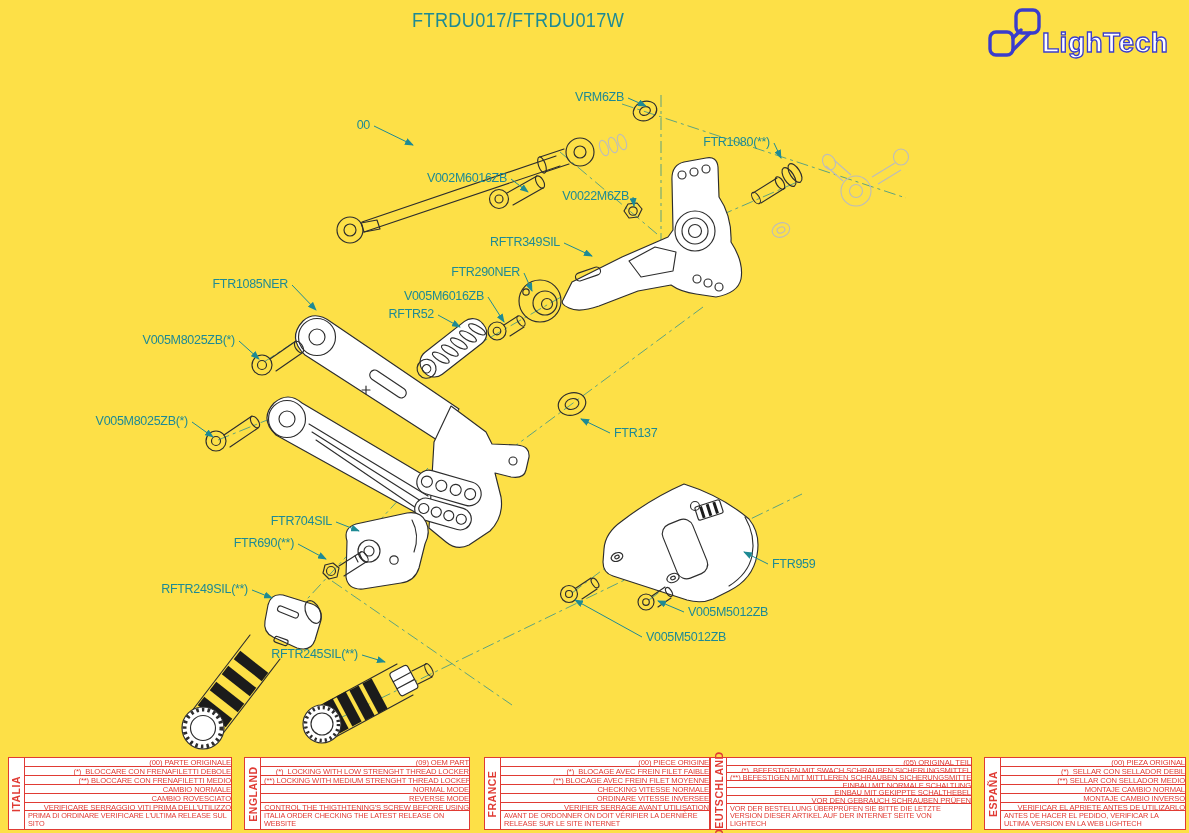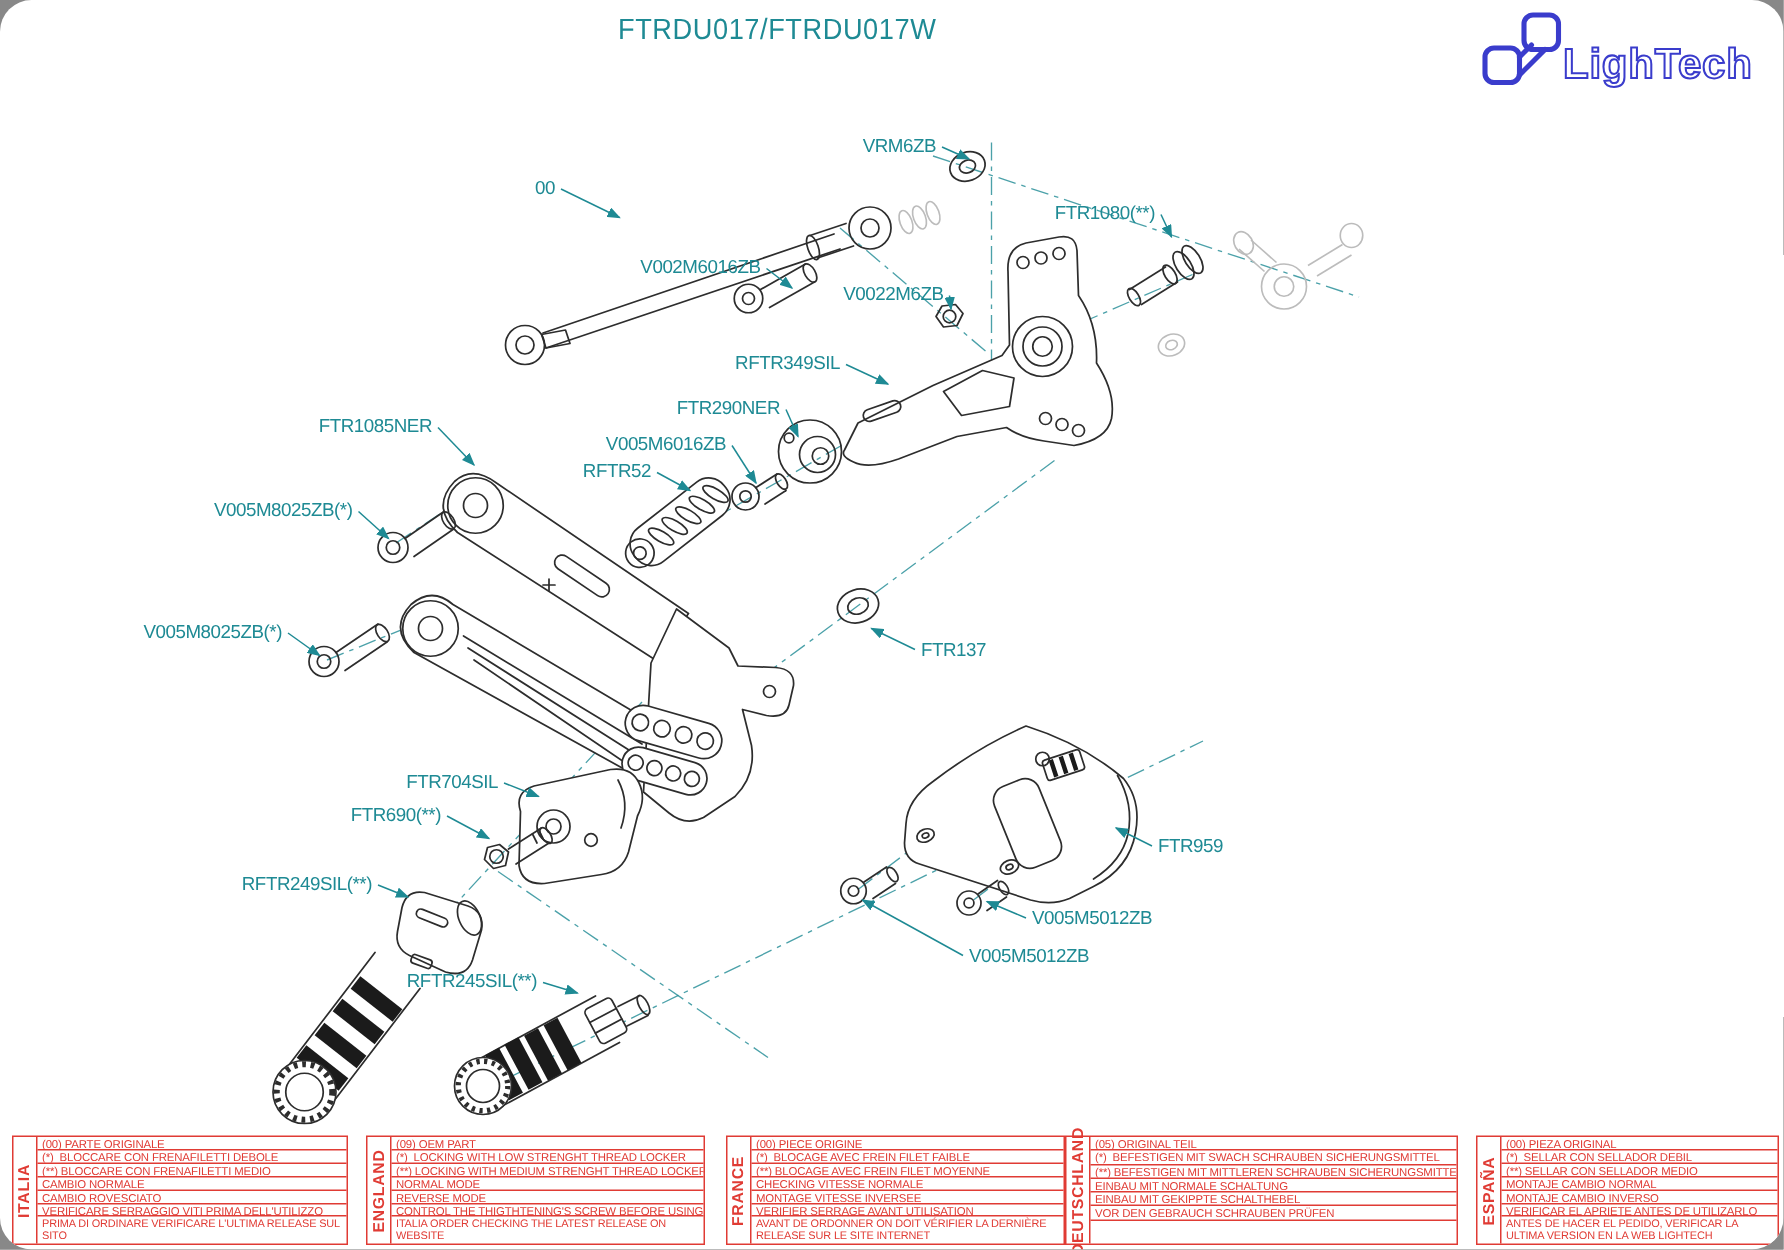--- a/index.html
+++ b/index.html
@@ -1,42 +1,42 @@
 <!DOCTYPE html>
 <html style="--teal: #1e8a94; --red: #e03b34; --blue: #3a3ccc; --dark: #2d2d2d; --ghost: #bcbcbc;"><head>
 <meta charset="utf-8">
 <style>
   :root{
     --teal:#1e8a94; --red:#e03b34; --blue:#3a3ccc; --dark:#2d2d2d; --ghost:#bcbcbc;
   }
   *{margin:0;padding:0;box-sizing:border-box;}
   html,body{background:#888;}
-  .page{position:relative;width:1189px;height:833px;background:#ffffff;overflow:hidden;
-        font-family:"Liberation Sans",sans-serif;margin:0 auto;border-radius:21px;}
+  .page{position:relative;width:1189px;height:833px;background:#fde047;overflow:hidden;
+        font-family:"Liberation Sans",sans-serif;margin:0 auto;}
   .title{position:absolute;left:412px;top:9px;font-size:19.5px;color:var(--teal);
          letter-spacing:.4px;transform:scaleX(.93);transform-origin:left top;white-space:nowrap;}
   .logo{position:absolute;right:6px;top:4px;width:198px;height:64px;}
   .diagram-svg{position:absolute;left:0;top:0;}
   .dark{stroke:var(--dark);fill:none;stroke-width:1.15;stroke-linejoin:round;stroke-linecap:round;}
   .darkf{stroke:var(--dark);fill:#ffffff;stroke-width:1.15;stroke-linejoin:round;}
   .band{stroke:#1b1b1b;stroke-width:10.5;stroke-linecap:butt;}
   .knurl{fill:none;stroke:var(--dark);}
   .ghostg{stroke:var(--ghost);fill:none;stroke-width:1.1;stroke-linejoin:round;}
   .cline{stroke:var(--teal);stroke-width:.9;fill:none;opacity:.8;stroke-dasharray:12 4 3 4;}
   #labels-layer line{stroke:var(--teal);stroke-width:1;}
   #labels-layer text{fill:var(--teal);font-size:12.5px;letter-spacing:-.3px;
                      font-family:"Liberation Sans",sans-serif;}
   .tables{position:absolute;left:0;top:757px;width:1189px;height:76px;}
   .ltable{position:absolute;top:0;height:73px;border:1.4px solid var(--red);display:flex;background:#fff;}
   .country{width:16px;border-right:1.4px solid var(--red);display:flex;align-items:center;justify-content:center;overflow:visible;}
   .country span{transform:rotate(-90deg);font-size:10.5px;font-weight:700;letter-spacing:.5px;
                 color:var(--red);white-space:nowrap;}
   .tbody{flex:1;display:flex;flex-direction:column;min-width:0;}
   .trow{height:9.3px;line-height:9.1px;border-bottom:1px solid var(--red);font-size:7.6px;
-        color:var(--red);padding-left:3px;white-space:nowrap;overflow:hidden;letter-spacing:-.1px;}
+        color:var(--red);padding-left:3px;white-space:nowrap;overflow:hidden;letter-spacing:-.1px;text-align:right;}
   .tnote{flex:1;font-size:7.3px;line-height:7.8px;color:var(--red);padding:1px 3px;letter-spacing:-.1px;}
 </style>
 </head>
 <body>
 
 <div class="page">
 
   <div class="title">FTRDU017/FTRDU017W</div>
 
   <svg class="logo" viewBox="0 0 198 64">
@@ -385,36 +385,37 @@
       </div>
       <div class="ltable" style="left: 484px; width: 226px;">
         <div class="country">
           <span>FRANCE</span>
         </div>
         <div class="tbody">
           <div class="trow">(00) PIECE ORIGINE</div>
           <div class="trow">(*)&nbsp;&nbsp;BLOCAGE AVEC FREIN FILET FAIBLE</div>
           <div class="trow">(**) BLOCAGE AVEC FREIN FILET MOYENNE</div>
           <div class="trow">CHECKING VITESSE NORMALE</div>
-          <div class="trow">MONTAGE VITESSE INVERSEE</div>
+          <div class="trow">ORDINARE VITESSE INVERSEE</div>
           <div class="trow">VERIFIER SERRAGE AVANT UTILISATION</div>
           <div class="tnote">AVANT DE ORDONNER ON DOIT VÉRIFIER LA DERNIÈRE RELEASE SUR LE SITE INTERNET</div>
         </div>
       </div>
       <div class="ltable" style="left: 710px; width: 262px;">
         <div class="country">
           <span>DEUTSCHLAND</span>
         </div>
         <div class="tbody">
           <div class="trow">(05) ORIGINAL TEIL</div>
           <div class="trow">(*)&nbsp;&nbsp;BEFESTIGEN MIT SWACH SCHRAUBEN SICHERUNGSMITTEL</div>
           <div class="trow">(**) BEFESTIGEN MIT MITTLEREN SCHRAUBEN SICHERUNGSMITTEL</div>
           <div class="trow">EINBAU MIT NORMALE SCHALTUNG</div>
           <div class="trow">EINBAU MIT GEKIPPTE SCHALTHEBEL</div>
           <div class="trow">VOR DEN GEBRAUCH SCHRAUBEN PRÜFEN</div>
+          <div class="tnote">VOR DER BESTELLUNG ÜBERPRÜFEN SIE BITTE DIE LETZTE VERSION DIESER ARTIKEL AUF DER INTERNET SEITE VON LIGHTECH</div>
         </div>
       </div>
       <div class="ltable" style="left: 984px; width: 202px;">
         <div class="country">
           <span>ESPAÑA</span>
         </div>
         <div class="tbody">
           <div class="trow">(00) PIEZA ORIGINAL</div>
           <div class="trow">(*)&nbsp;&nbsp;SELLAR CON SELLADOR DEBIL</div>
           <div class="trow">(**) SELLAR CON SELLADOR MEDIO</div>

